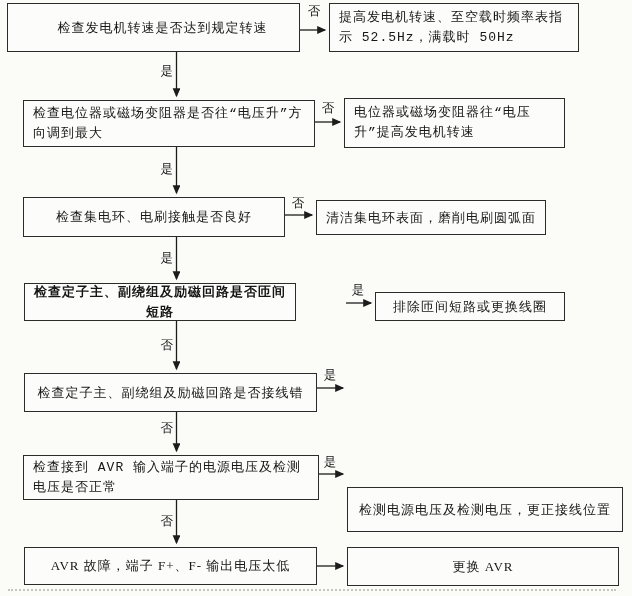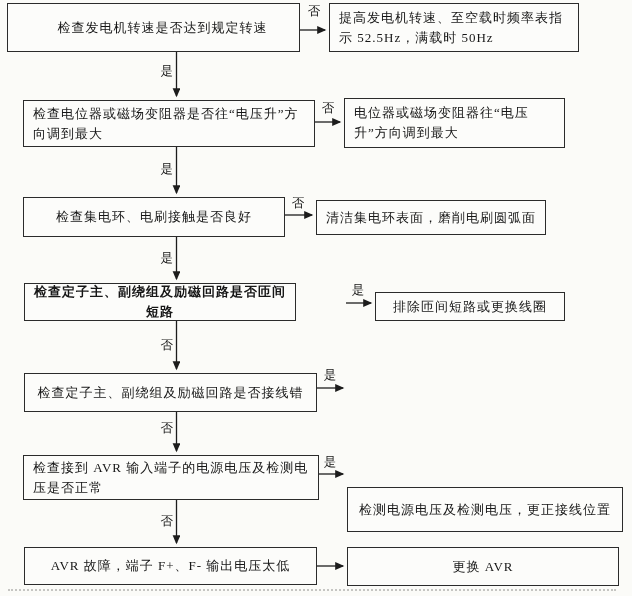--- a/index.html
+++ b/index.html
@@ -6,21 +6,21 @@
   .canvas{
     position:relative;width:632px;height:596px;background:#fbfbf8;
     font-family:"Liberation Serif","DejaVu Serif",serif;color:#161616;overflow:hidden;
   }
   .arrows{position:absolute;left:0;top:0;width:632px;height:596px;}
   .box{
     position:absolute;box-sizing:border-box;border:1.5px solid #2b2b2b;background:#fcfcfa;
     display:flex;align-items:center;justify-content:center;text-align:center;
     font-size:13px;line-height:20px;letter-spacing:1px;padding:2px 6px;
   }
-  .box.ml{justify-content:flex-start;text-align:left;padding:2px 9px;}
+  .box.ml{justify-content:flex-start;text-align:left;padding:2px 9px;font-family:Liberation Mono, monospace;}
   .lbl{
     position:absolute;font-size:12.5px;line-height:14px;letter-spacing:0;
     width:28px;color:#161616;
   }
   .lbl.v{text-align:right;}
   .lbl.h{text-align:center;}
   .scanline{position:absolute;left:8px;top:589px;width:608px;border-top:2px dotted #9a9a96;opacity:.55;}
 </style>
 </head>
 <body>
@@ -50,21 +50,21 @@
     </g>
   </svg>
 
   <div class="box" style="left:7px;top:3px;width:293px;height:49px;padding-left:24px;">检查发电机转速是否达到规定转速</div>
   <div class="lbl h" style="left:300px;top:4px;">否</div>
   <div class="box ml" style="left:329px;top:3px;width:250px;height:49px;">提高发电机转速、至空载时频率表指示 52.5Hz，满载时 50Hz</div>
   <div class="lbl v" style="left:145px;top:64px;">是</div>
 
   <div class="box ml" style="left:23px;top:100px;width:292px;height:47px;">检查电位器或磁场变阻器是否往“电压升”方向调到最大</div>
   <div class="lbl h" style="left:314px;top:101px;">否</div>
-  <div class="box ml" style="left:344px;top:98px;width:221px;height:50px;">电位器或磁场变阻器往“电压升”方向调到最大</div>
+  <div class="box ml" style="left:344px;top:98px;width:221px;height:50px;">电位器或磁场变阻器往“电压升”提高发电机转速</div>
   <div class="lbl v" style="left:145px;top:162px;">是</div>
 
   <div class="box" style="left:23px;top:197px;width:262px;height:40px;">检查集电环、电刷接触是否良好</div>
   <div class="lbl h" style="left:284px;top:196px;">否</div>
   <div class="box" style="left:316px;top:200px;width:230px;height:35px;">清洁集电环表面，磨削电刷圆弧面</div>
   <div class="lbl v" style="left:145px;top:251px;">是</div>
 
   <div class="box" style="left:24px;top:283px;width:272px;height:38px;font-weight:bold;">检查定子主、副绕组及励磁回路是否匝间短路</div>
   <div class="lbl h" style="left:344px;top:283px;">是</div>
   <div class="box" style="left:375px;top:292px;width:190px;height:29px;">排除匝间短路或更换线圈</div>

